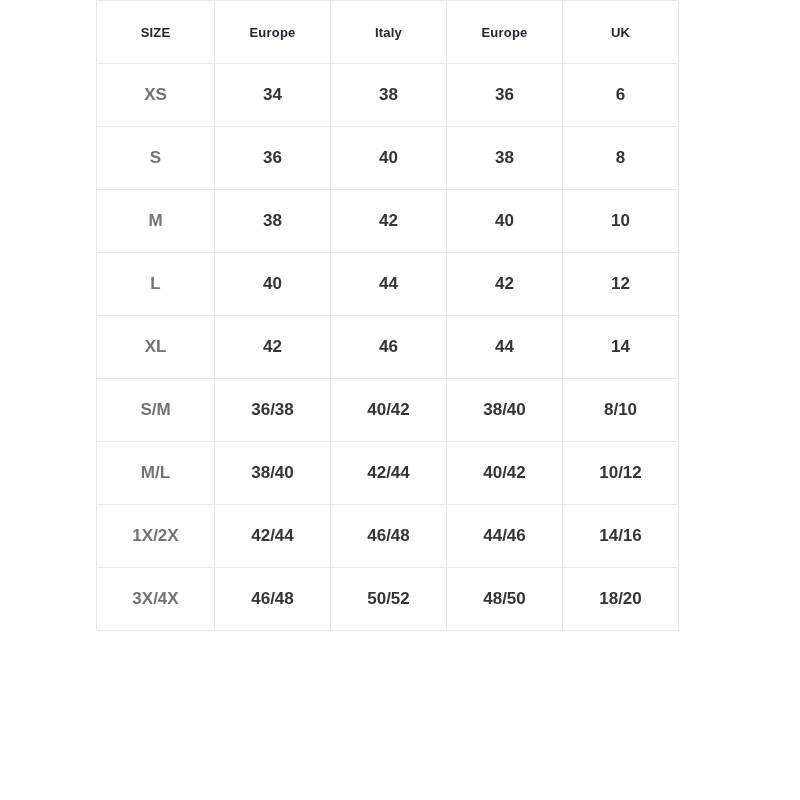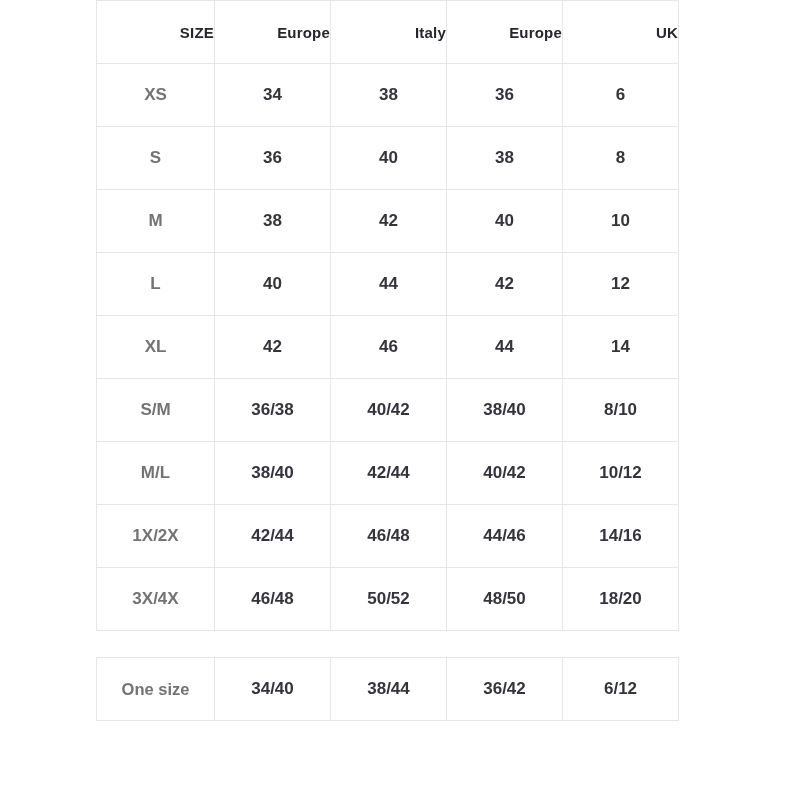--- a/index.html
+++ b/index.html
@@ -36,24 +36,23 @@
     text-align: center;
     vertical-align: middle;
     font-size: 17px;
     font-weight: 700;
     color: #34343c;
     height: 63px;
     padding: 0;
   }
   table.size-table th {
     font-weight: bold;
-    font-size: 15px;
+    font-size: 13px;
     color: #26262e;
     letter-spacing: 0.2px;
-    text-align: right;
   }
   table.size-table td.rowhead {
     font-weight: bold;
     font-size: 17px;
     color: #737373;
   }
   col.c1 { width: 118px; }
   col.c2 { width: 116px; }
   col.c3 { width: 116px; }
   col.c4 { width: 116px; }
@@ -159,24 +158,17 @@
 
     <table class="size-table second">
       <colgroup>
         <col class="c1">
           <col class="c2">
           <col class="c3">
           <col class="c4">
           <col class="c5">
       </colgroup>
       <tbody>
-        <tr>
-          <td class="rowhead">One size</td>
-          <td>34/40</td>
-          <td>38/44</td>
-          <td>36/42</td>
-          <td>6/12</td>
-        </tr>
       </tbody>
     </table>
 
   </div>
 </div>
 
 </body></html>

